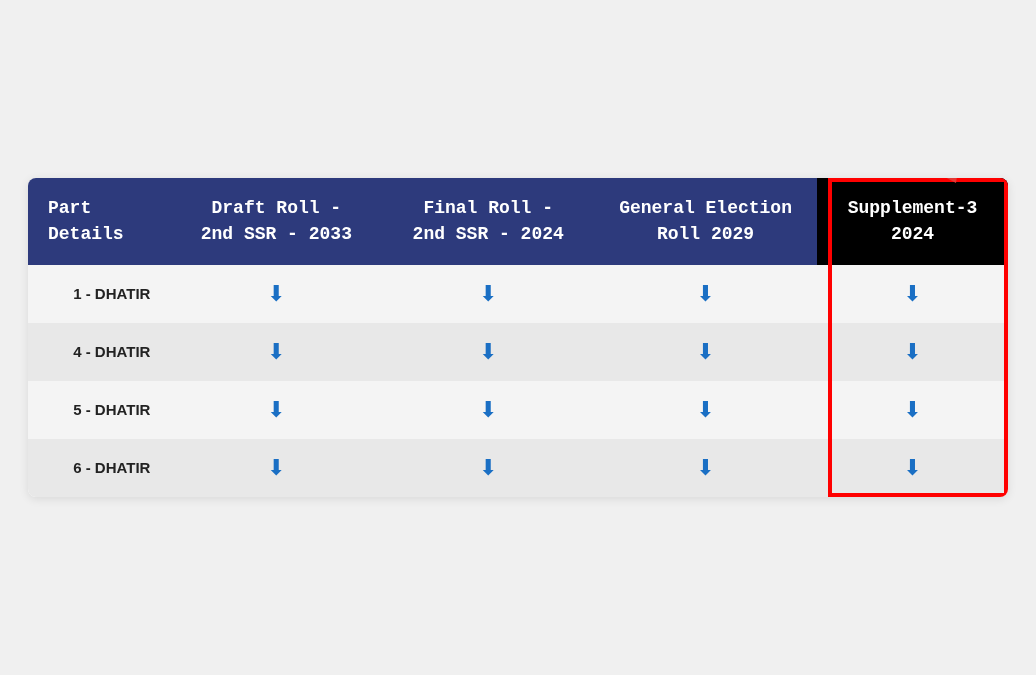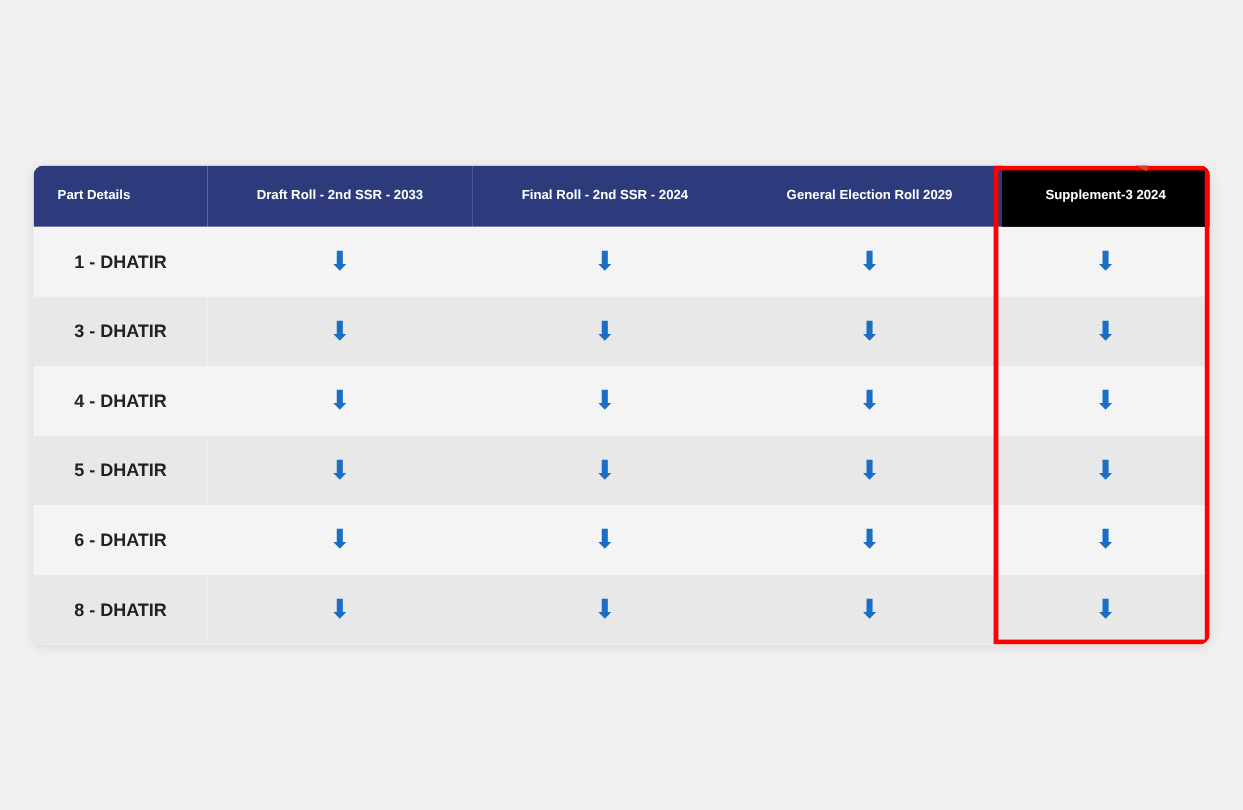--- a/index.html
+++ b/index.html
@@ -37,25 +37,26 @@
       border-collapse: collapse;
     }
 
     thead tr {
       background: #2d3a7c;
     }
 
     thead th {
       color: #fff;
       font-weight: bold;
-      font-size: 11px;
+      font-size: 18px;
       padding: 18px 20px;
       text-align: center;
       vertical-align: middle;
       line-height: 1.4;
+      font-family: Liberation Mono, monospace;
     }
 
     thead th:first-child {
       text-align: left;
     }
 
     thead th.highlight-col {
       background: #000000;
       color: #fff;
       position: relative;
@@ -71,21 +72,21 @@
 
     tbody td {
       padding: 16px 20px;
       text-align: center;
       vertical-align: middle;
       font-size: 15px;
       color: #333;
     }
 
     tbody td:first-child {
-      text-align: center;
+      text-align: right;
       font-weight: 600;
       color: #222;
     }
 
     .download-icon {
       color: #1a6fc4;
       font-size: 22px;
       cursor: pointer;
       display: inline-block;
     }
@@ -145,52 +146,38 @@
         </thead>
         <tbody id="table-body">
         <tr>
               <td>1 - DHATIR</td>
               <td><span class="download-icon">⬇</span></td>
               <td><span class="download-icon">⬇</span></td>
               <td><span class="download-icon">⬇</span></td>
               <td><span class="download-icon">⬇</span></td>
             </tr>
             <tr>
-              <td>3 - DHATIR</td>
-              <td><span class="download-icon">⬇</span></td>
-              <td><span class="download-icon">⬇</span></td>
-              <td><span class="download-icon">⬇</span></td>
-              <td><span class="download-icon">⬇</span></td>
-            </tr>
-            <tr>
               <td>4 - DHATIR</td>
               <td><span class="download-icon">⬇</span></td>
               <td><span class="download-icon">⬇</span></td>
               <td><span class="download-icon">⬇</span></td>
               <td><span class="download-icon">⬇</span></td>
             </tr>
             <tr>
               <td>5 - DHATIR</td>
               <td><span class="download-icon">⬇</span></td>
               <td><span class="download-icon">⬇</span></td>
               <td><span class="download-icon">⬇</span></td>
               <td><span class="download-icon">⬇</span></td>
             </tr>
             <tr>
               <td>6 - DHATIR</td>
               <td><span class="download-icon">⬇</span></td>
               <td><span class="download-icon">⬇</span></td>
               <td><span class="download-icon">⬇</span></td>
               <td><span class="download-icon">⬇</span></td>
             </tr>
-            <tr>
-              <td>8 - DHATIR</td>
-              <td><span class="download-icon">⬇</span></td>
-              <td><span class="download-icon">⬇</span></td>
-              <td><span class="download-icon">⬇</span></td>
-              <td><span class="download-icon">⬇</span></td>
-            </tr>
           </tbody>
       </table>
     </div>
 
   </div>
 </div>
 
 </body></html>

